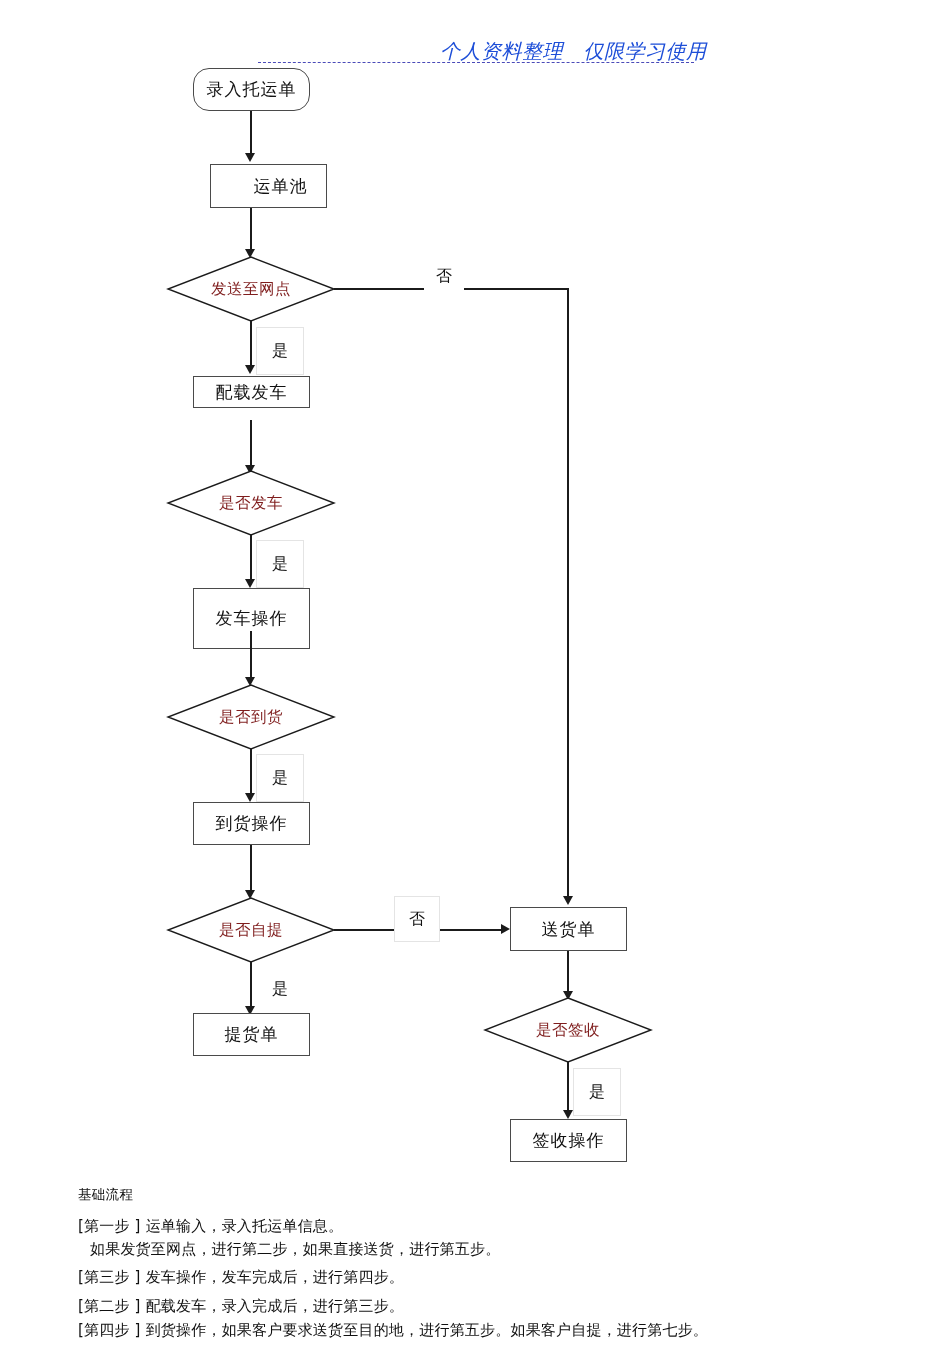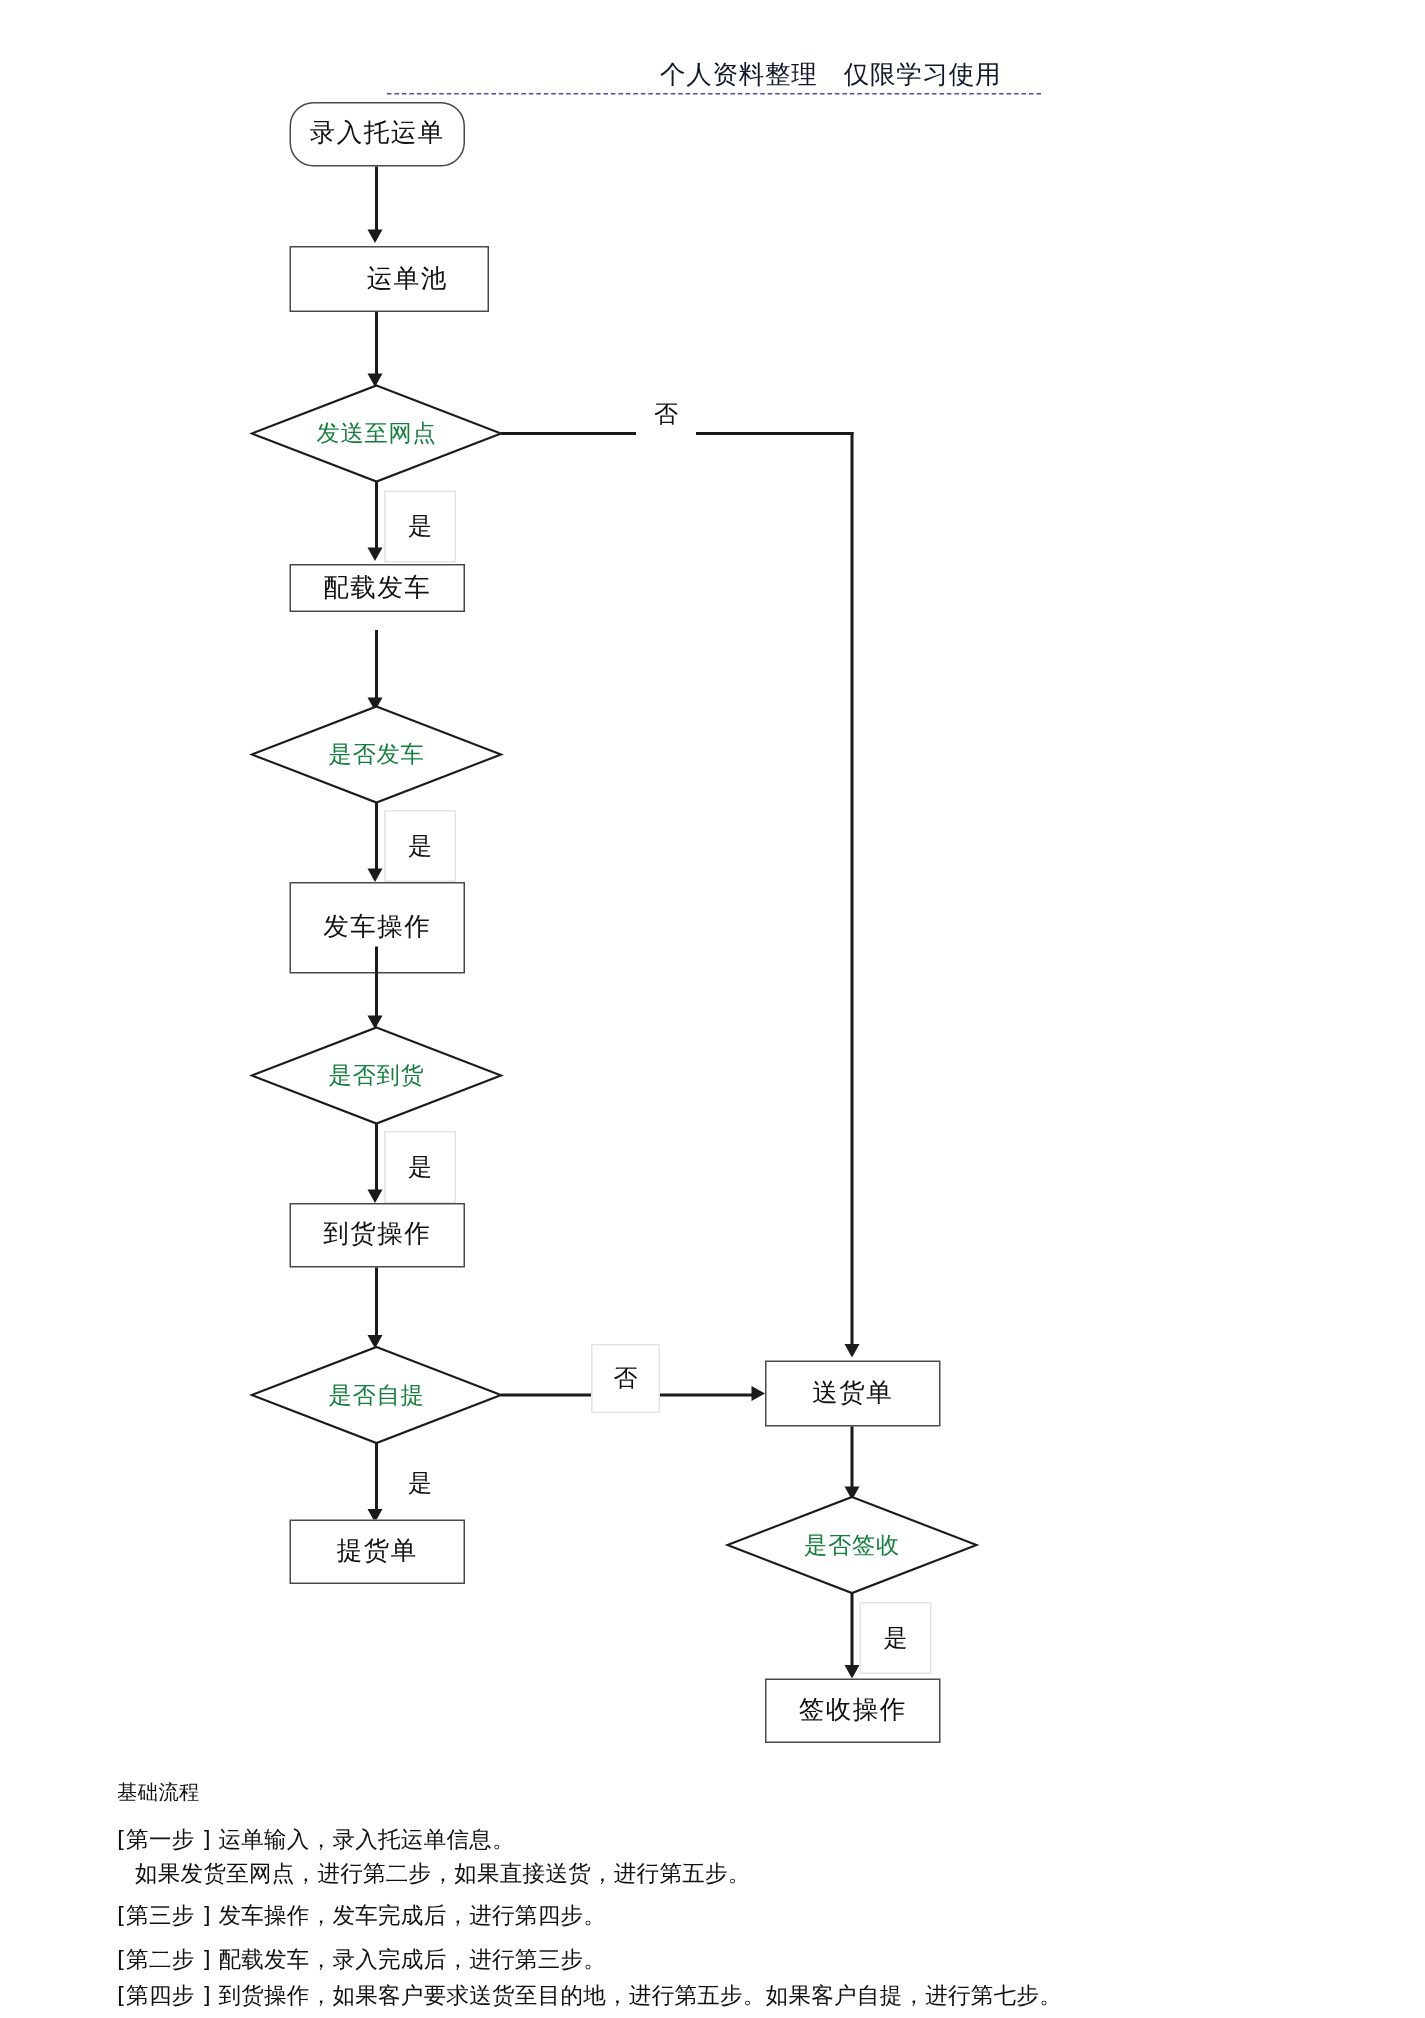--- a/index.html
+++ b/index.html
@@ -18,24 +18,25 @@
     overflow: hidden;
     background: #ffffff;
   }
 
   
   .header-text {
     position: absolute;
     left: 440px;
     top: 38px;
     width: 320px;
-    font-size: 17px;
+    font-size: 20px;
     letter-spacing: 0.5px;
-    color: #0f172a;
+    color: #1d4ed8;
     white-space: nowrap;
+    font-style: italic;
   }
   .header-rule {
     position: absolute;
     left: 258px;
     top: 62px;
     width: 436px;
     height: 0;
     border-top: 1.6px dashed #4a4ab8;
   }
 
@@ -66,21 +67,21 @@
   .node-diamond .dlabel {
     position: absolute;
     left: 0;
     top: 0;
     width: 100%;
     height: 100%;
     display: flex;
     align-items: center;
     justify-content: center;
     font-size: 15.5px;
-    color: #15803d;
+    color: #7f1d1d;
     letter-spacing: 0.5px;
   }
 
   .edge {
     position: absolute;
     background: #1b1b1b;
   }
   .edge-v { width: 1.6px; }
   .edge-h { height: 1.6px; }
 
@@ -144,21 +145,21 @@
 
   <div class="header-text">个人资料整理　仅限学习使用</div>
   <div class="header-rule"></div>
 
   <div class="node-box" style="left:193px; top:68px; width:117px; height:43px;border-radius:16px;">
     <span>录入托运单</span>
   </div>
   <div class="edge edge-v" style="left:250px; top:111px; height:44px;"></div>
   <div class="arrow-down" style="left:245px; top:153px;"></div>
 
-  <div class="node-box" style="left:193px; top:164px; width:133px; height:44px;padding-left:24px;">
+  <div class="node-box" style="left:210px; top:164px; width:117px; height:44px;padding-left:24px;">
     <span>运单池</span>
   </div>
   <div class="edge edge-v" style="left:250px; top:208px; height:44px;"></div>
   <div class="arrow-down" style="left:245px; top:249px;"></div>
 
   <div class="node-diamond" style="left:167px; top:256px; width:168px; height:66px;">
     <svg width="168" height="66" viewBox="0 0 168 66">
       <polygon points="84,1 167,33 84,65 1,33" fill="#ffffff" stroke="#1b1b1b" stroke-width="1.4"></polygon>
     </svg>
     <div class="dlabel">发送至网点</div>

